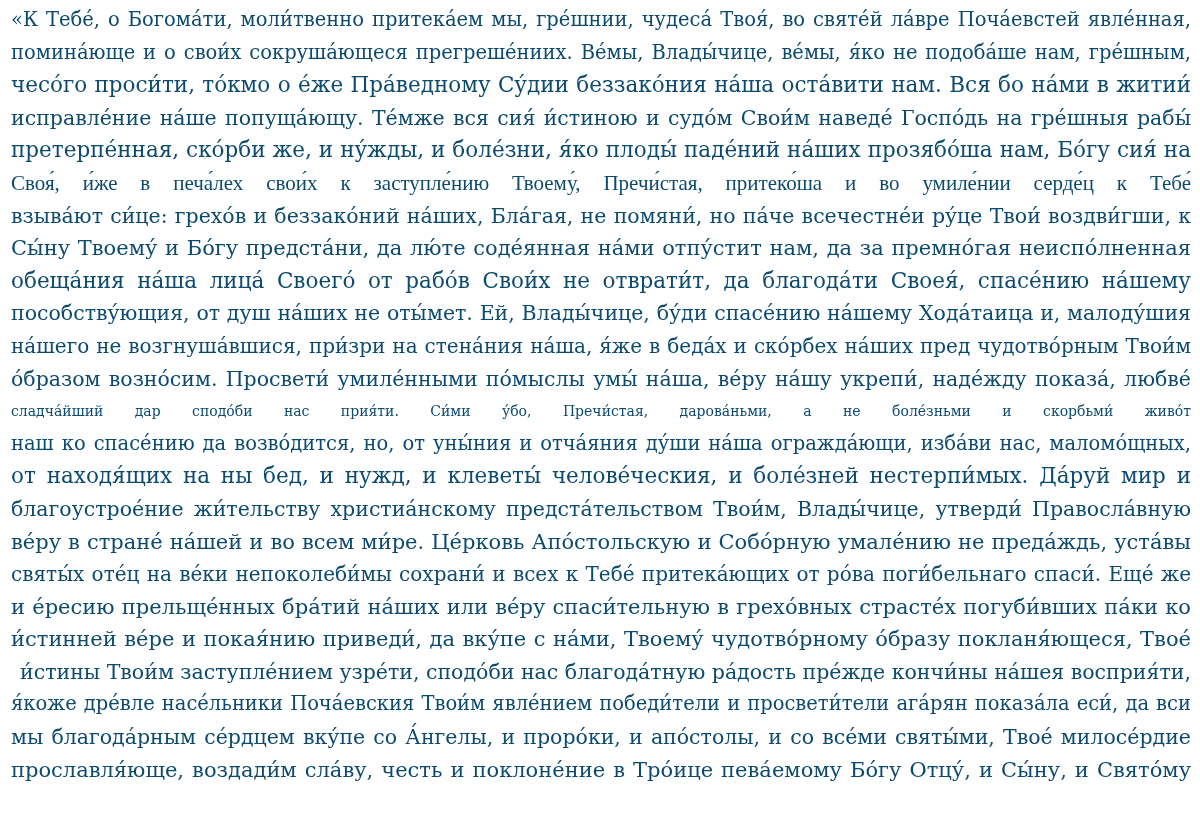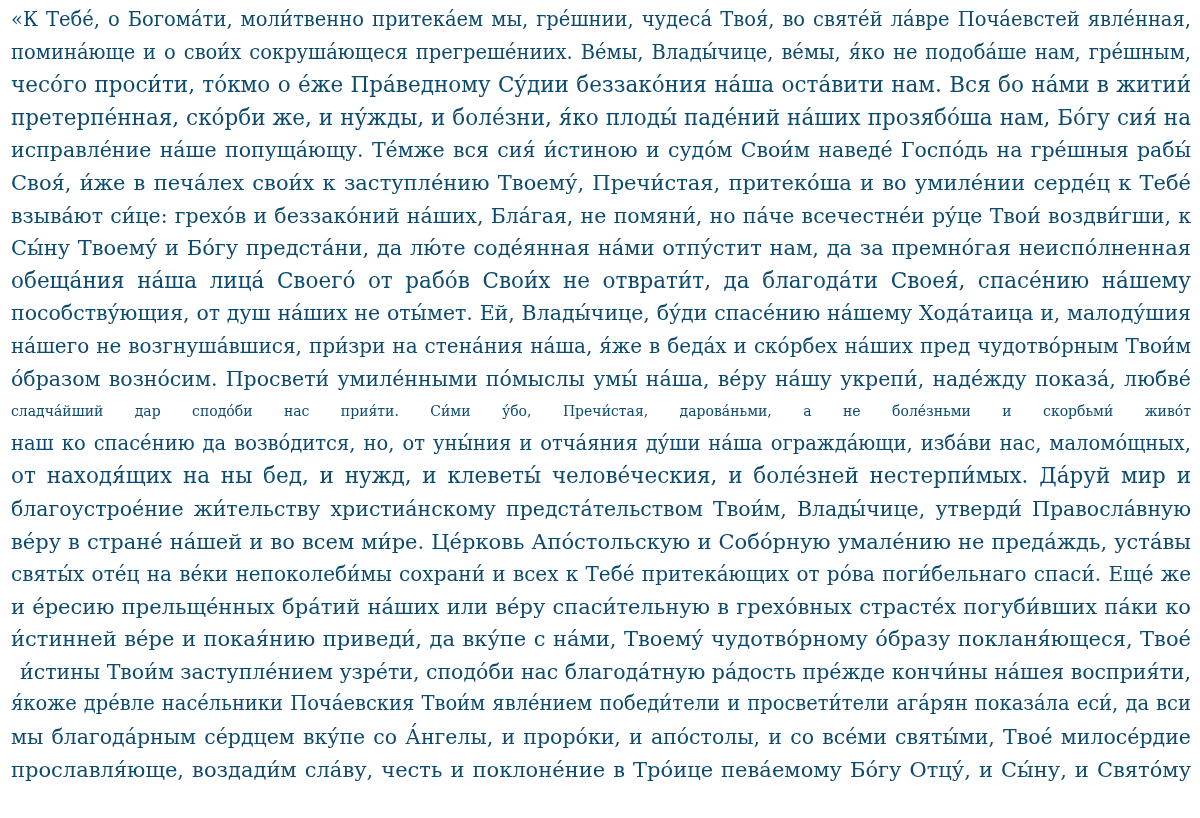--- a/index.html
+++ b/index.html
@@ -21,23 +21,23 @@
     overflow: hidden;
   }
 </style>
 </head>
 <body>
 
 <div class="page">
   <span class="line" style="font-size: 19.5px;">«К Тебе́, о Богома́ти, моли́твенно притека́ем мы, гре́шнии, чудеса́ Твоя́, во святе́й ла́вре Поча́евстей явле́нная,</span>
   <span class="line" style="font-size: 19.5px;">помина́юще и о свои́х сокруша́ющеся прегреше́ниих. Ве́мы, Влады́чице, ве́мы, я́ко не подоба́ше нам, гре́шным,</span>
   <span class="line">чесо́го проси́ти, то́кмо о е́же Пра́ведному Су́дии беззако́ния на́ша оста́вити нам. Вся бо на́ми в житии́</span>
+  <span class="line" style="font-size: 20.5px;">исправле́ние на́ше попуща́ющу. Те́мже вся сия́ и́стиною и судо́м Свои́м наведе́ Госпо́дь на гре́шныя рабы́</span>
   <span class="line">претерпе́нная, ско́рби же, и ну́жды, и боле́зни, я́ко плоды́ паде́ний на́ших прозябо́ша нам, Бо́гу сия́ на</span>
-  <span class="line" style="font-size: 20.5px;">исправле́ние на́ше попуща́ющу. Те́мже вся сия́ и́стиною и судо́м Свои́м наведе́ Госпо́дь на гре́шныя рабы́</span>
-  <span class="line" style="font-size: 21px;">Своя́, и́же в печа́лех свои́х к заступле́нию Твоему́, Пречи́стая, притеко́ша и во умиле́нии серде́ц к Тебе́</span>
+  <span class="line" style="font-size: 21px; font-family: Liberation Serif, serif;">Своя́, и́же в печа́лех свои́х к заступле́нию Твоему́, Пречи́стая, притеко́ша и во умиле́нии серде́ц к Тебе́</span>
   <span class="line" style="font-size: 20.5px;">взыва́ют си́це: грехо́в и беззако́ний на́ших, Бла́гая, не помяни́, но па́че всечестне́и ру́це Твои́ воздви́гши, к</span>
   <span class="line" style="font-size: 21px;">Сы́ну Твоему́ и Бо́гу предста́ни, да лю́те соде́янная на́ми отпу́стит нам, да за премно́гая неиспо́лненная</span>
   <span class="line">обеща́ния на́ша лица́ Своего́ от рабо́в Свои́х не отврати́т, да благода́ти Своея́, спасе́нию на́шему</span>
   <span class="line" style="font-size: 20.5px;">пособству́ющия, от душ на́ших не оты́мет. Ей, Влады́чице, бу́ди спасе́нию на́шему Хода́таица и, малоду́шия</span>
   <span class="line" style="font-size: 20px;">на́шего не возгнуша́вшися, при́зри на стена́ния на́ша, я́же в беда́х и ско́рбех на́ших пред чудотво́рным Твои́м</span>
   <span class="line" style="font-size: 20.5px;">о́бразом возно́сим. Просвети́ умиле́нными по́мыслы умы́ на́ша, ве́ру на́шу укрепи́, наде́жду показа́, любве́</span>
   <span class="line" style="font-size: 14px;">сладча́йший дар сподо́би нас прия́ти. Си́ми у́бо, Пречи́стая, дарова́ньми, а не боле́зньми и скорбьми́ живо́т</span>
   <span class="line" style="font-size: 19.5px;">наш ко спасе́нию да возво́дится, но, от уны́ния и отча́яния ду́ши на́ша огражда́ющи, изба́ви нас, маломо́щных,</span>
   <span class="line">от находя́щих на ны бед, и нужд, и клеветы́ челове́ческия, и боле́зней нестерпи́мых. Да́руй мир и</span>
   <span class="line" style="font-size: 20.5px;">благоустрое́ние жи́тельству христиа́нскому предста́тельством Твои́м, Влады́чице, утверди́ Правосла́вную</span>

